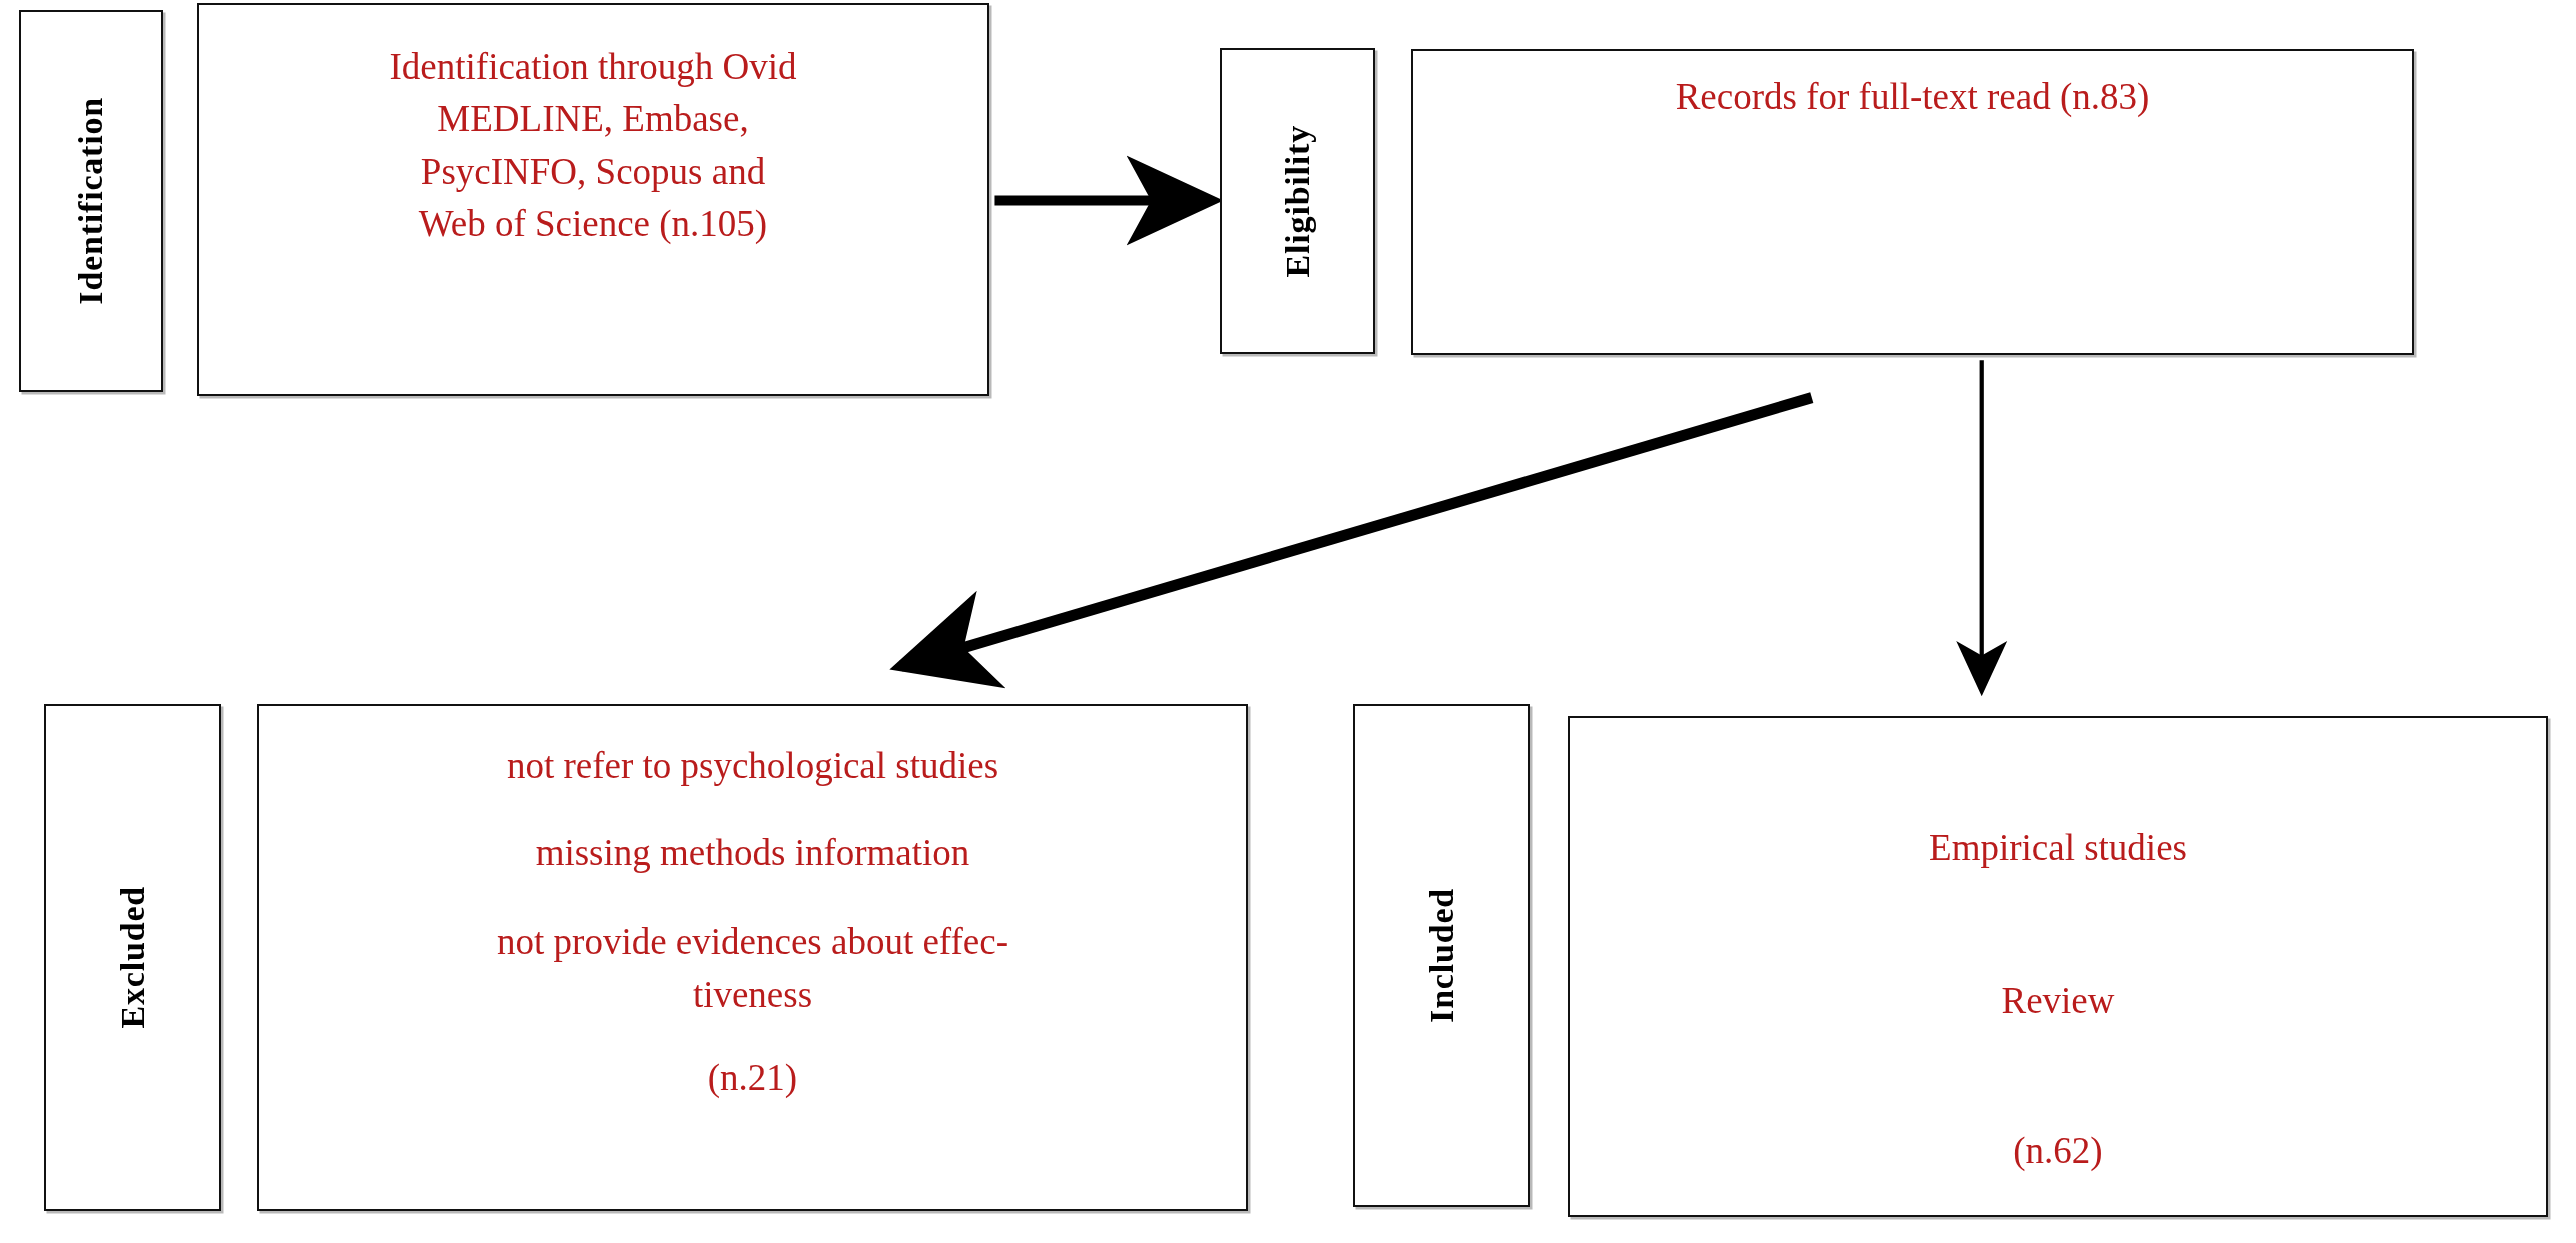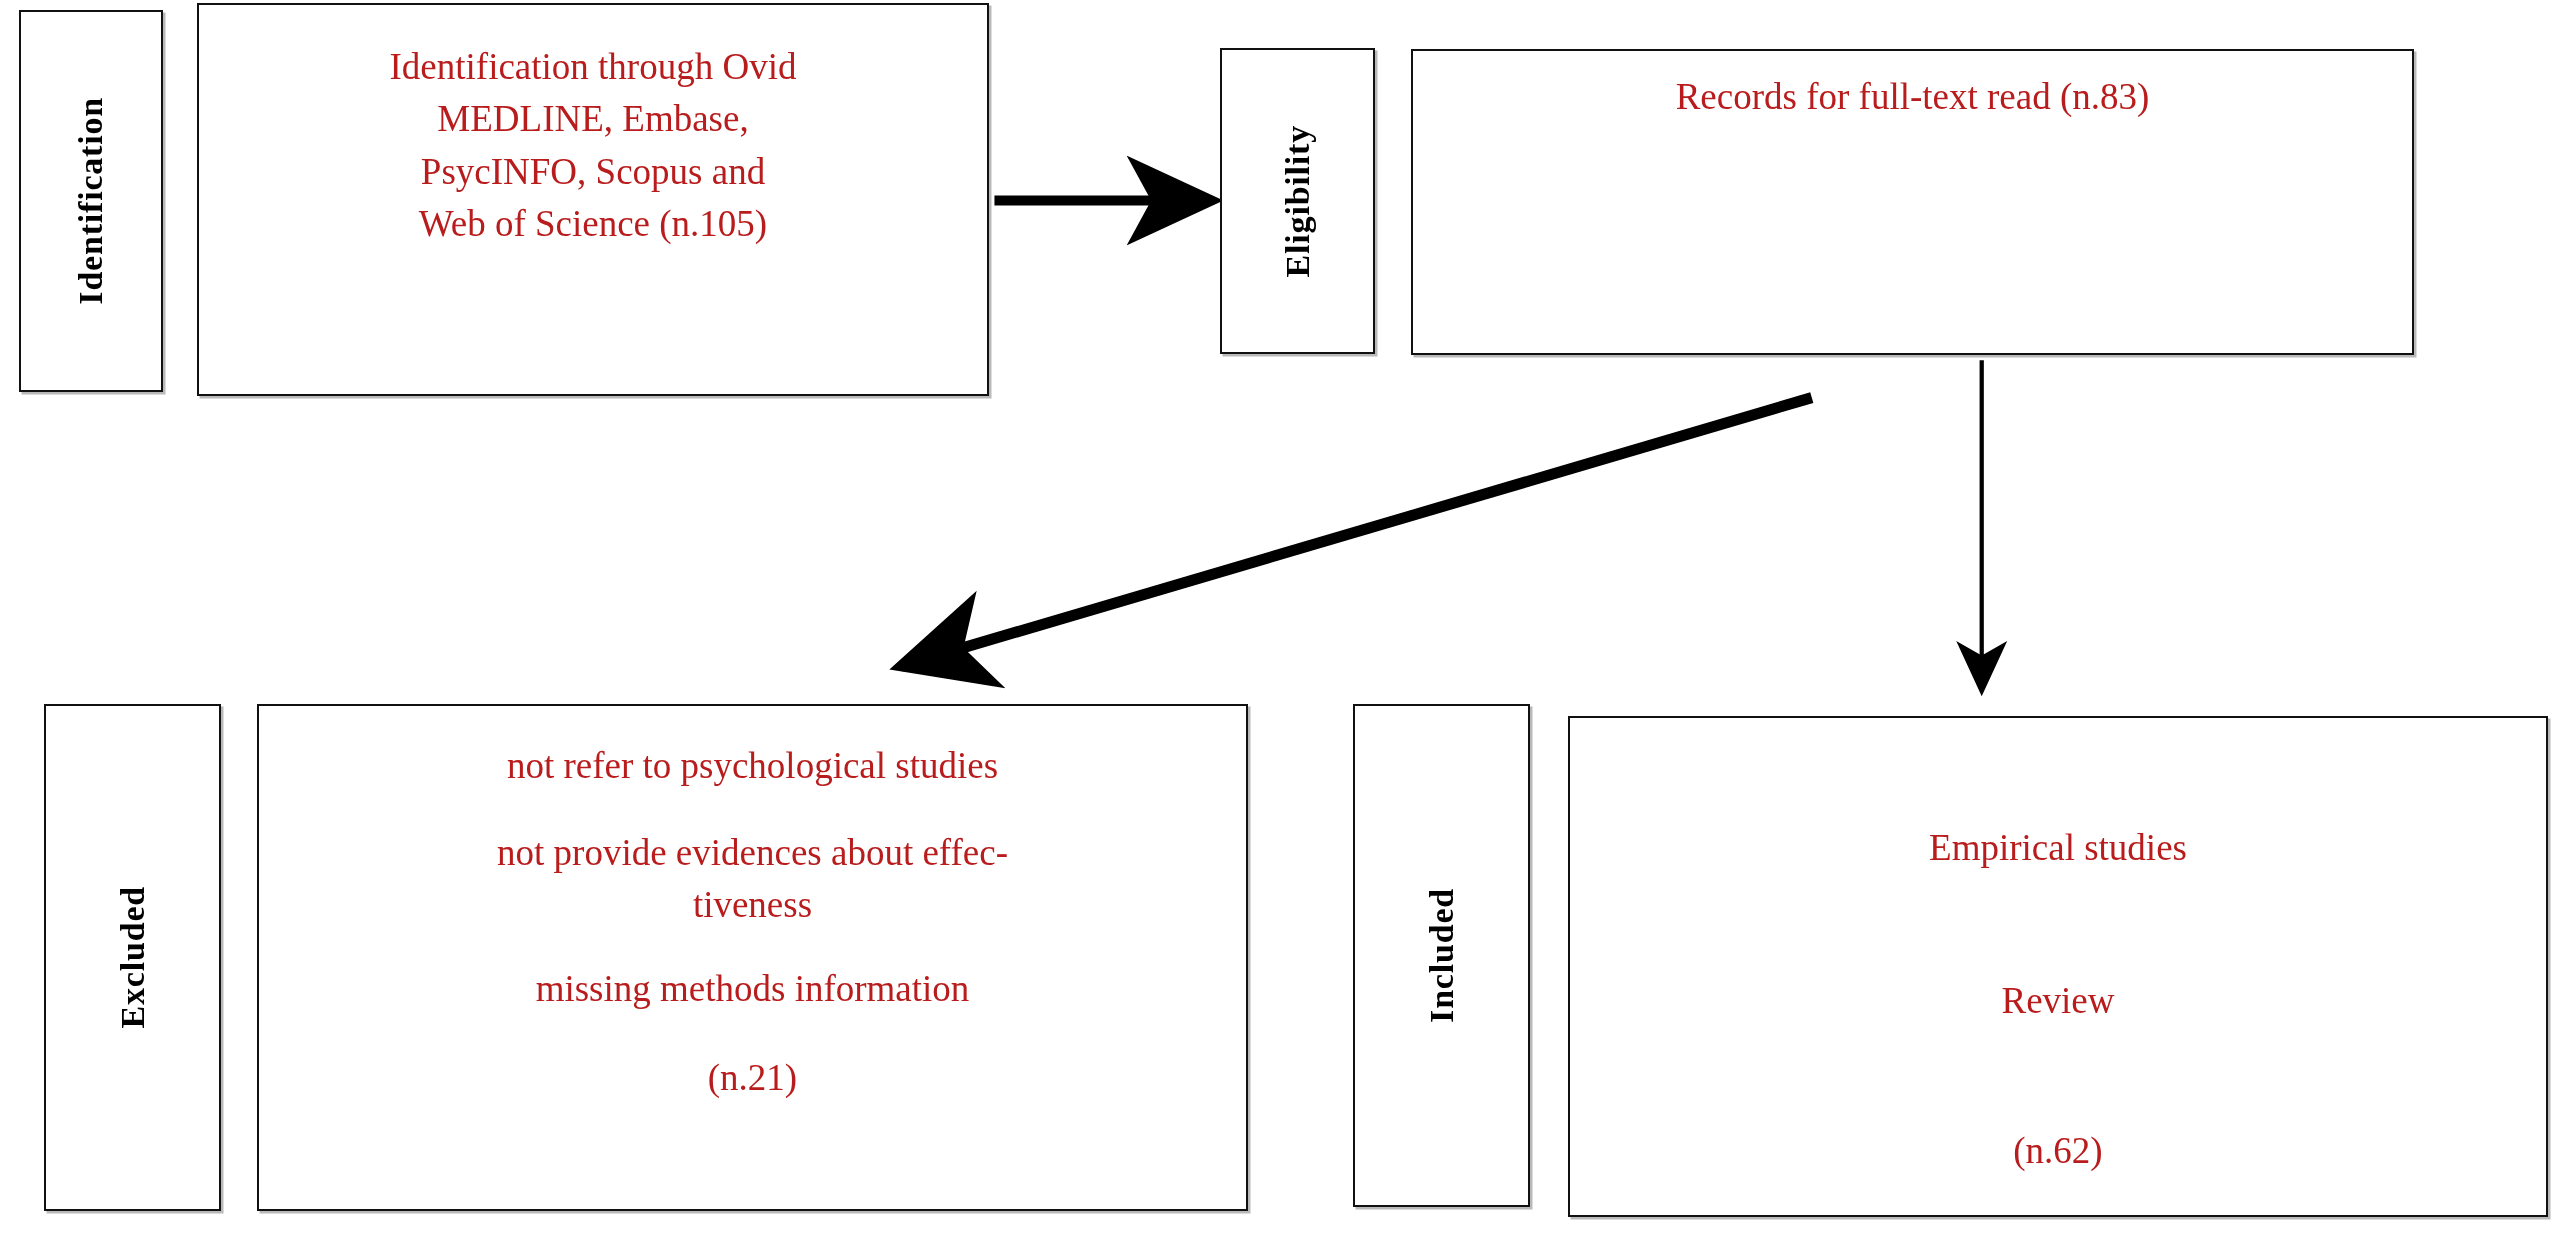--- a/index.html
+++ b/index.html
@@ -108,23 +108,23 @@
   <div class="box content-box" style="left:1411px; top:49px; width:1003px; height:306px; padding-top:20px; justify-content:flex-start;">
     <div class="ctext" style="width:100%;">Records for full-text read (n.83)</div>
   </div>
 
   <div class="box label-box" style="left:44px; top:704px; width:177px; height:507px;">
     <span class="vlabel">Excluded</span>
   </div>
 
   <div class="box content-box" style="left:257px; top:704px; width:991px; height:507px; padding-top:34px; justify-content:flex-start;">
     <div class="ctext" style="width:100%; margin-bottom:34px;">not refer to psychological studies</div>
+    <div class="ctext" style="width:100%; margin-bottom:37px;">missing methods information</div>
     <div class="ctext" style="width:100%; margin-bottom:31px;">not provide evidences about effec-
 tiveness</div>
-    <div class="ctext" style="width:100%; margin-bottom:37px;">missing methods information</div>
     <div class="ctext" style="width:100%;font-family:Liberation Serif, serif;">(n.21)</div>
   </div>
 
   <div class="box label-box" style="left:1353px; top:704px; width:177px; height:503px;">
     <span class="vlabel">Included</span>
   </div>
 
   <div class="box content-box" style="left:1568px; top:716px; width:980px; height:501px; padding-top:104px; justify-content:flex-start;gap:16px;">
     <div class="ctext" style="width:100%; margin-bottom:44px;">Empirical studies</div>
     <div class="ctext" style="width:100%; margin-bottom:82px;margin-top:40px;">Review</div>

